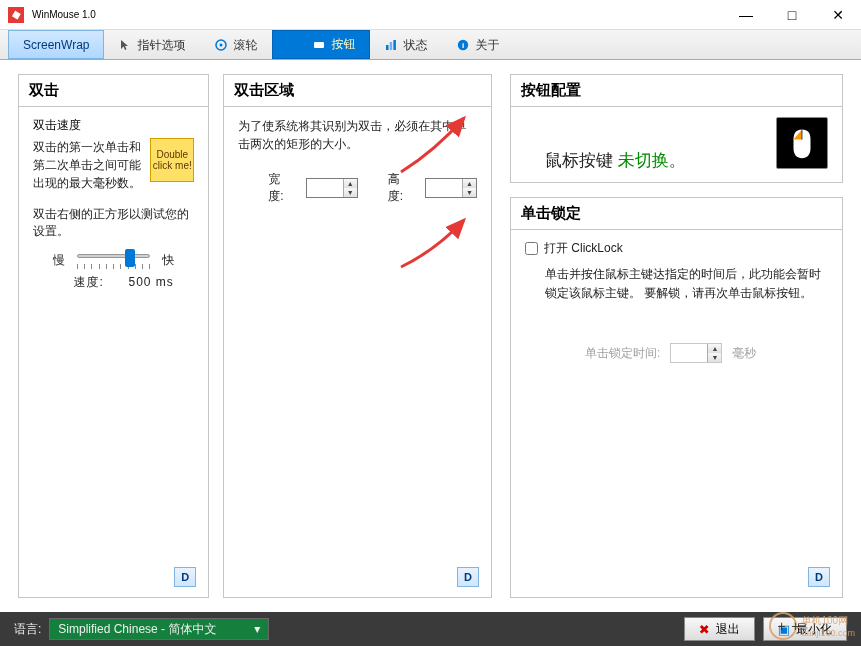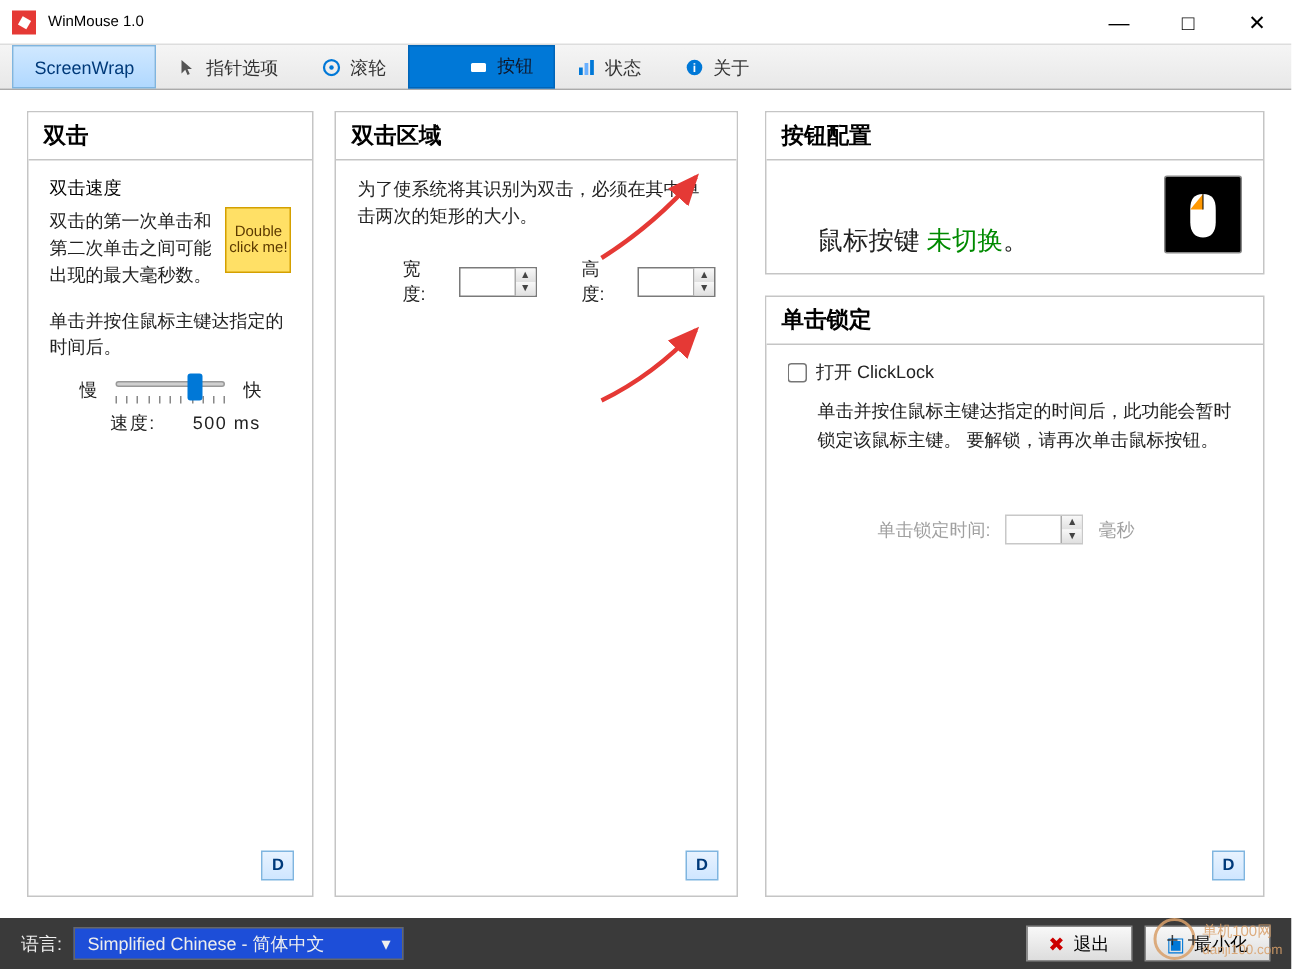--- a/index.html
+++ b/index.html
@@ -9,21 +9,21 @@
 .titlebar { height: 30px; display: flex; align-items: center; border-bottom: 1px solid #ddd; }
 .titlebar .app-icon { width: 16px; height: 16px; margin: 0 8px; background: #e53935; display: flex; align-items: center; justify-content: center; }
 .titlebar .app-icon span { color: #fff; font-size: 11px; font-weight: bold; transform: rotate(-15deg); }
 .titlebar .title { font-size: 10px; color: #000; flex: 1; }
 .titlebar .win-btn { width: 46px; height: 30px; display: flex; align-items: center; justify-content: center; font-size: 14px; color: #000; }
 
 
 .tabbar { height: 30px; background: linear-gradient(#f5f5f5, #e8e8e8); border-bottom: 1px solid #aaa; display: flex; padding-left: 8px; }
 .tab { height: 29px; padding: 0 14px; display: flex; align-items: center; gap: 6px; font-size: 12px; color: #333; border: 1px solid transparent; border-bottom: none; cursor: pointer; }
 .tab.first { background: linear-gradient(#d0e8ff, #b0d8ff); border: 1px solid #7fb5e0; color: #003a7a; }
-.tab.active { background: #0078d7; color: #0f172a; border: 1px solid #0065b8; padding-left: 40px; }
+.tab.active { background: #0078d7; color: #fef9c3; border: 1px solid #0065b8; padding-left: 40px; }
 .tab .tab-icon { width: 12px; height: 12px; display: inline-flex; align-items: center; justify-content: center; }
 
 
 .content { position: absolute; top: 60px; left: 0; right: 0; bottom: 34px; padding: 14px 18px; display: flex; gap: 18px; }
 .col-left { width: 474px; display: flex; flex-direction: row; gap: 14px; }
 .col-right { flex: 1; display: flex; flex-direction: column; gap: 14px; }
 
 .group { border: 1px solid #c5c5c5; position: relative; }
 .group-title { font-size: 15px; font-weight: bold; color: #000; padding: 6px 10px; border-bottom: 1px solid #c5c5c5; background: #fff; }
 .group-body { padding: 10px 14px; font-size: 12px; color: #222; }
@@ -68,21 +68,21 @@
 .lock-time-row { display: flex; align-items: center; gap: 10px; margin-top: 40px; padding-left: 60px; color: #a0a0a0; }
 .lock-time-row .spinner input { color: #a0a0a0; }
 .lock-time-row .spinner { border-color: #c8c8c8; }
 
 
 .arrow-anno { position: absolute; pointer-events: none; }
 
 
 .bottombar { position: absolute; left: 0; right: 0; bottom: 0; height: 34px; background: #3a3a3a; display: flex; align-items: center; padding: 0 14px; font-size: 12px; color: #eee; }
 .bottombar .lang-label { margin-right: 8px; }
-.bottombar .lang-select { height: 22px; border: 1px solid #666; background: #1d4ed8; color: #eee; display: flex; align-items: center; padding: 0 8px; gap: 10px; min-width: 220px; justify-content: space-between; cursor: pointer; }
+.bottombar .lang-select { height: 22px; border: 1px solid #666; background: #15803d; color: #eee; display: flex; align-items: center; padding: 0 8px; gap: 10px; min-width: 220px; justify-content: space-between; cursor: pointer; }
 .bottombar .spacer { flex: 1; }
 .bottombar .btn { height: 24px; border: 1px solid #888; background: linear-gradient(#f8f8f8,#ddd); color: #000; padding: 0 14px; display: flex; align-items: center; gap: 6px; margin-left: 8px; cursor: pointer; }
 .bottombar .btn .ico { font-size: 13px; }
 
 
 .watermark { position: absolute; right: 6px; bottom: 6px; font-size: 10px; color: #d9a06a; opacity: 0.85; display: flex; align-items: center; gap: 4px; pointer-events: none; }
 .watermark .circ { width: 28px; height: 28px; border: 2px solid #d9a06a; border-radius: 50%; position: relative; }
 .watermark .circ::after { content:"+"; position:absolute; right:-4px; top:4px; font-size:14px; color:#222; }
 .watermark .circ::before { content:"+"; position:absolute; left:6px; top:4px; font-size:14px; color:#222; }
 </style>
@@ -154,21 +154,21 @@
   <div class="col-left">
 
     <div class="group" style="position:relative; padding-bottom:8px;">
       <div class="group-title">双击</div>
       <div class="group-body" style="padding-bottom:34px;">
         <div class="dc-label">双击速度</div>
         <div class="dc-row">
           <div class="dc-desc">双击的第一次单击和第二次单击之间可能出现的最大毫秒数。</div>
           <div class="dc-box">Double click me!</div>
         </div>
-        <div class="dc-hint">单击并按住鼠标主键达指定的时间后。</div>
+        <div class="dc-hint">双击右侧的正方形以测试您的设置。</div>
         <div class="slider-row">
           <span class="slider-label">慢</span>
           <div class="slider-track">
             <div class="bar"></div>
             <div class="ticks">
                 <span></span>
                 <span></span>
                 <span></span>
                 <span></span>
                 <span></span>

